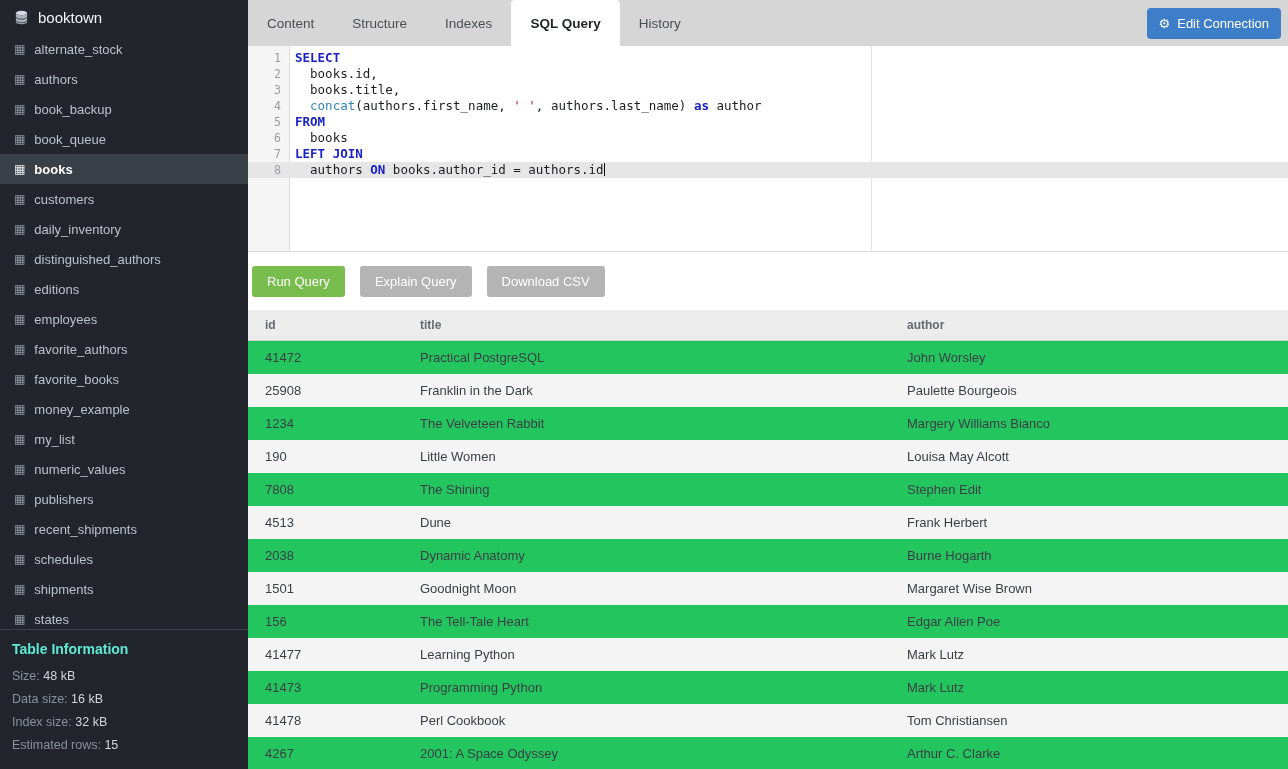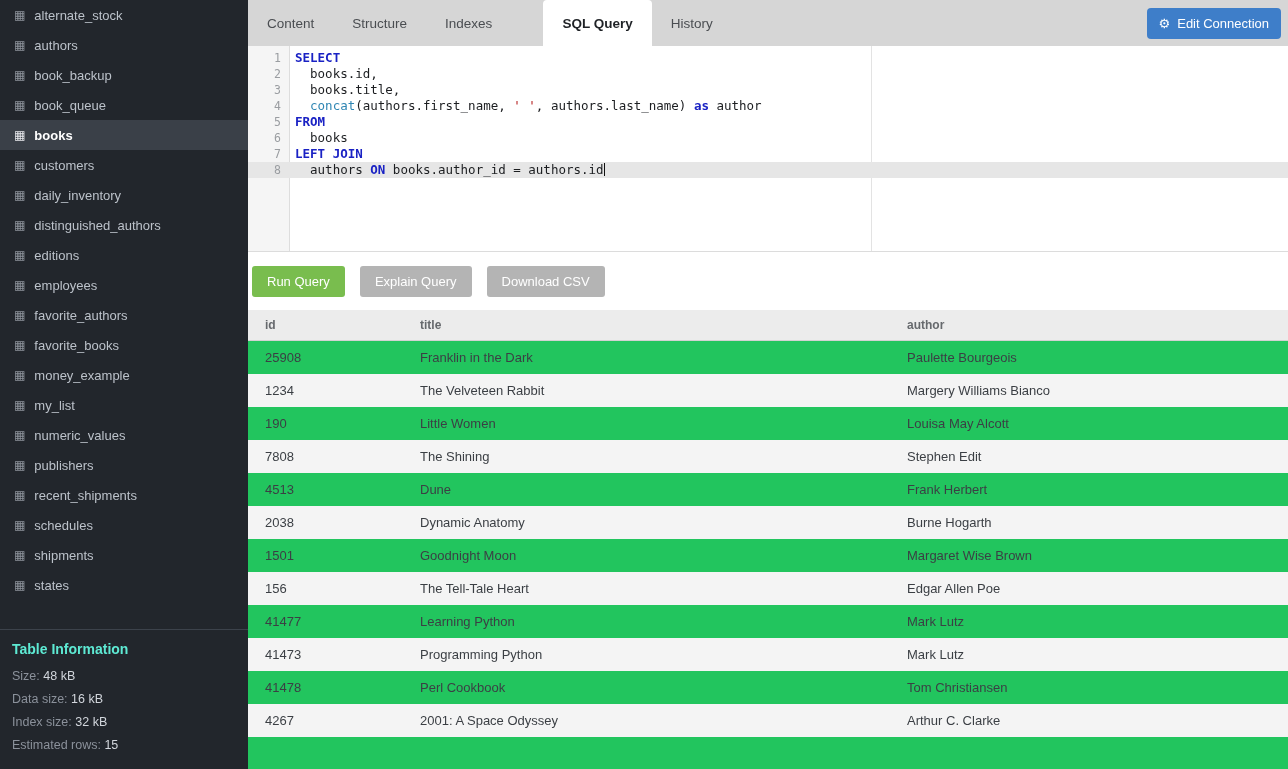--- a/index.html
+++ b/index.html
@@ -21,21 +21,21 @@
   .info-title { font-size: 14px; font-weight: bold; color: #5eead4; margin-bottom: 12px; }
   .info-row { font-size: 12.5px; margin-bottom: 9px; }
   .info-label { color: #8b919b; margin-top: 38px; }
   .info-value { color: #d2d6dc; }
 
   
   .main { flex: 1; display: flex; flex-direction: column; background: #22c55e; min-width: 0; }
 
   .tabbar { height: 46px; flex: none; background: #d6d6d6; display: flex; align-items: stretch; }
   .tab { display: flex; align-items: center; padding: 0 19px; font-size: 13.5px; color: #4a4d51; cursor: pointer; }
-  .tab.active { background: #ffffff; color: #1f2226; font-weight: bold; border-radius: 4px 4px 0 0; margin-left: 32px; }
+  .tab.active { background: #ffffff; color: #1f2226; font-weight: bold; border-radius: 4px 4px 0 0; }
   .tabbar-spacer { flex: 1; }
   .btn-edit { align-self: center; margin-right: 7px; display: flex; align-items: center; gap: 7px; background: #3e7ec9; color: #fff; border: none; border-radius: 4px; padding: 8px 12px; font-size: 13px; font-family: inherit; cursor: pointer; }
   .gear-glyph { font-family: "DejaVu Sans", sans-serif; font-size: 13px; line-height: 1; }
 
   
   .editor { position: relative; height: 206px; flex: none; border-bottom: 1px solid #dcdcdc; font-family: "DejaVu Sans Mono", monospace; font-size: 12.5px; line-height: 16px; padding-top: 4px; overflow: hidden; background: #fff; cursor: text; }
   .gutter-bg { position: absolute; left: 0; top: 0; bottom: 0; width: 42px; background: #f5f5f5; border-right: 1px solid #ddd; z-index: 0; }
   .vdivider { position: absolute; left: 623px; top: 0; bottom: 0; width: 1px; background: #e3e3e3; z-index: 0; }
   .cm-row { position: relative; z-index: 1; display: flex; height: 16px; }
   .cm-row.active { background: #e6e6e6; }
@@ -61,20 +61,31 @@
   table.results td { padding: 9px 17px; white-space: nowrap; overflow: hidden; }
   table.results tbody tr:nth-child(even) { background: #f4f4f4; }
   table.results tbody tr { cursor: default; }
 </style>
 </head>
 <body>
 
 <div class="app">
 
   <aside class="sidebar">
+    <div class="db-row">
+      <span class="db-icon">
+        <svg viewBox="0 0 16 16" width="15" height="15">
+            <ellipse cx="8" cy="3.2" rx="6" ry="2.4" fill="#d7dbe1"></ellipse>
+            <path d="M2 3.2v9.6c0 1.33 2.69 2.4 6 2.4s6-1.07 6-2.4V3.2c0 1.33-2.69 2.4-6 2.4S2 4.53 2 3.2z" fill="#aab1ba"></path>
+            <path d="M2 7.4c0 1.33 2.69 2.4 6 2.4s6-1.07 6-2.4" stroke="#22262c" stroke-width="0.8" fill="none"></path>
+            <path d="M2 11.2c0 1.33 2.69 2.4 6 2.4s6-1.07 6-2.4" stroke="#22262c" stroke-width="0.8" fill="none"></path>
+          </svg>
+      </span>
+      <span>booktown</span>
+    </div>
 
     <nav class="tables">
       <div class="tbl">
           <span class="tbl-icon">▦</span>
           <span>alternate_stock</span>
         </div>
       <div class="tbl">
           <span class="tbl-icon">▦</span>
           <span>authors</span>
         </div>
@@ -229,20 +240,25 @@
           </colgroup>
         <thead>
           <tr>
             <th>id</th>
             <th>title</th>
             <th>author</th>
           </tr>
         </thead>
         <tbody>
           <tr>
+              <td>41472</td>
+              <td>Practical PostgreSQL</td>
+              <td>John Worsley</td>
+            </tr>
+          <tr>
               <td>25908</td>
               <td>Franklin in the Dark</td>
               <td>Paulette Bourgeois</td>
             </tr>
           <tr>
               <td>1234</td>
               <td>The Velveteen Rabbit</td>
               <td>Margery Williams Bianco</td>
             </tr>
           <tr>

